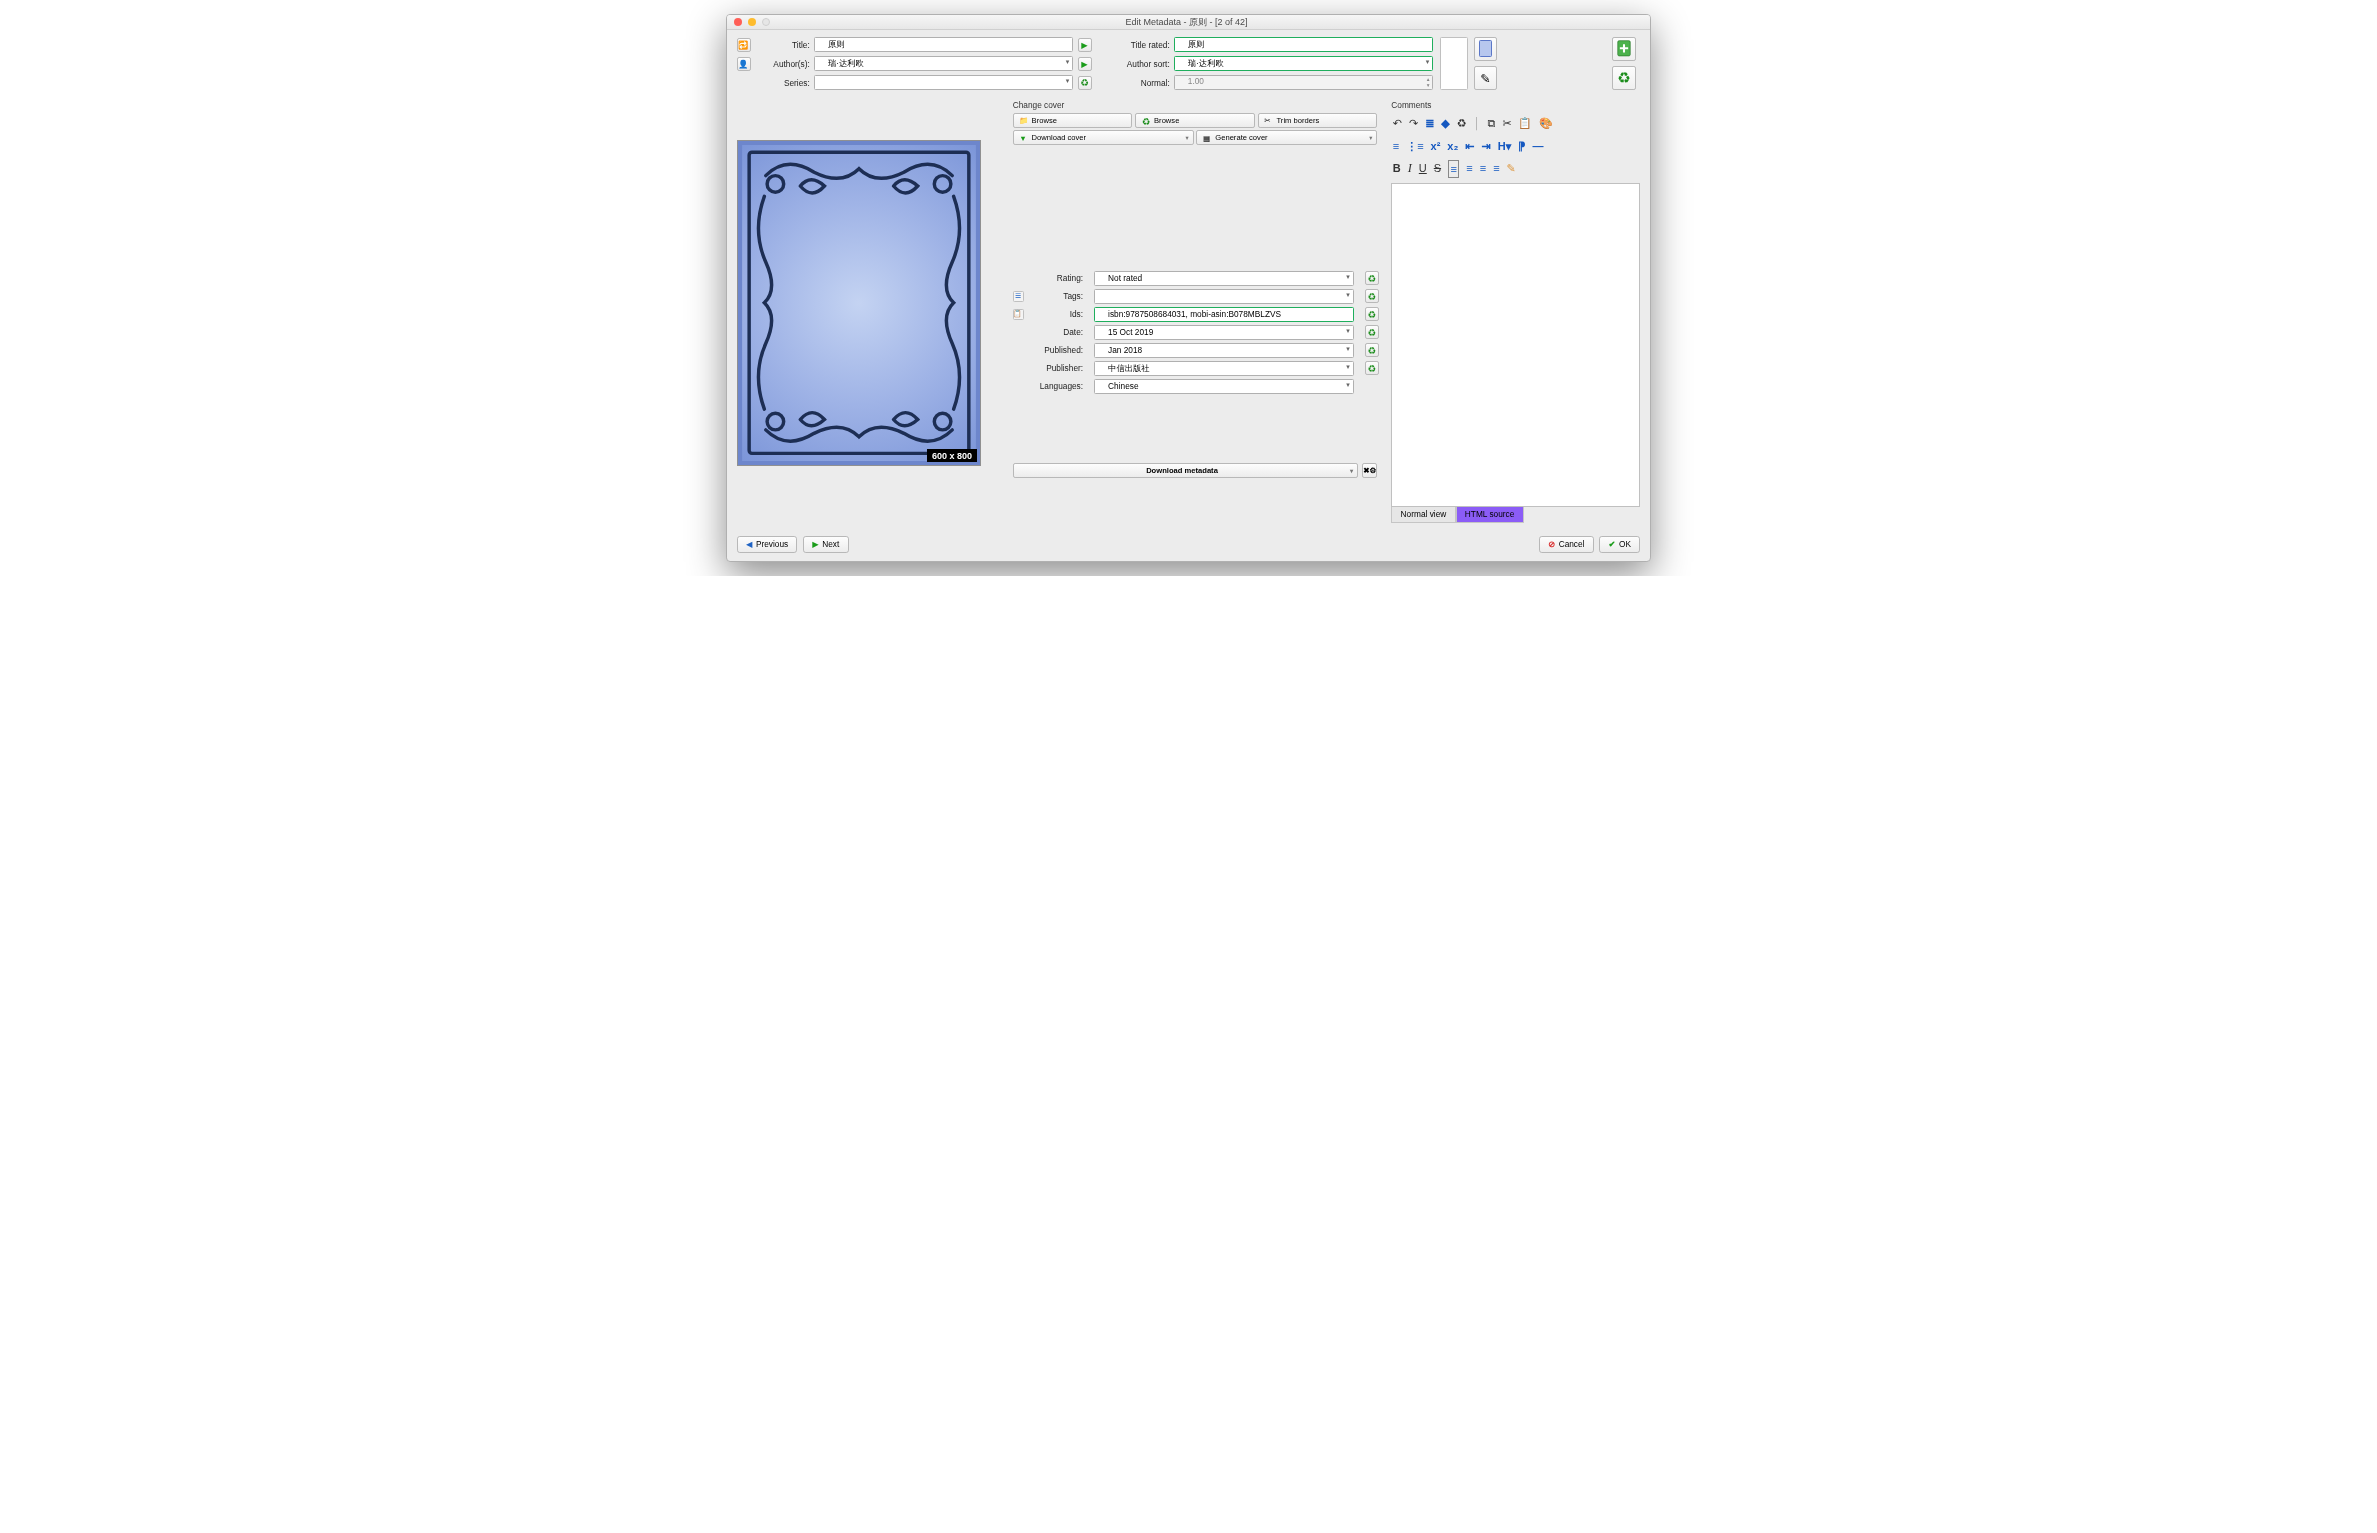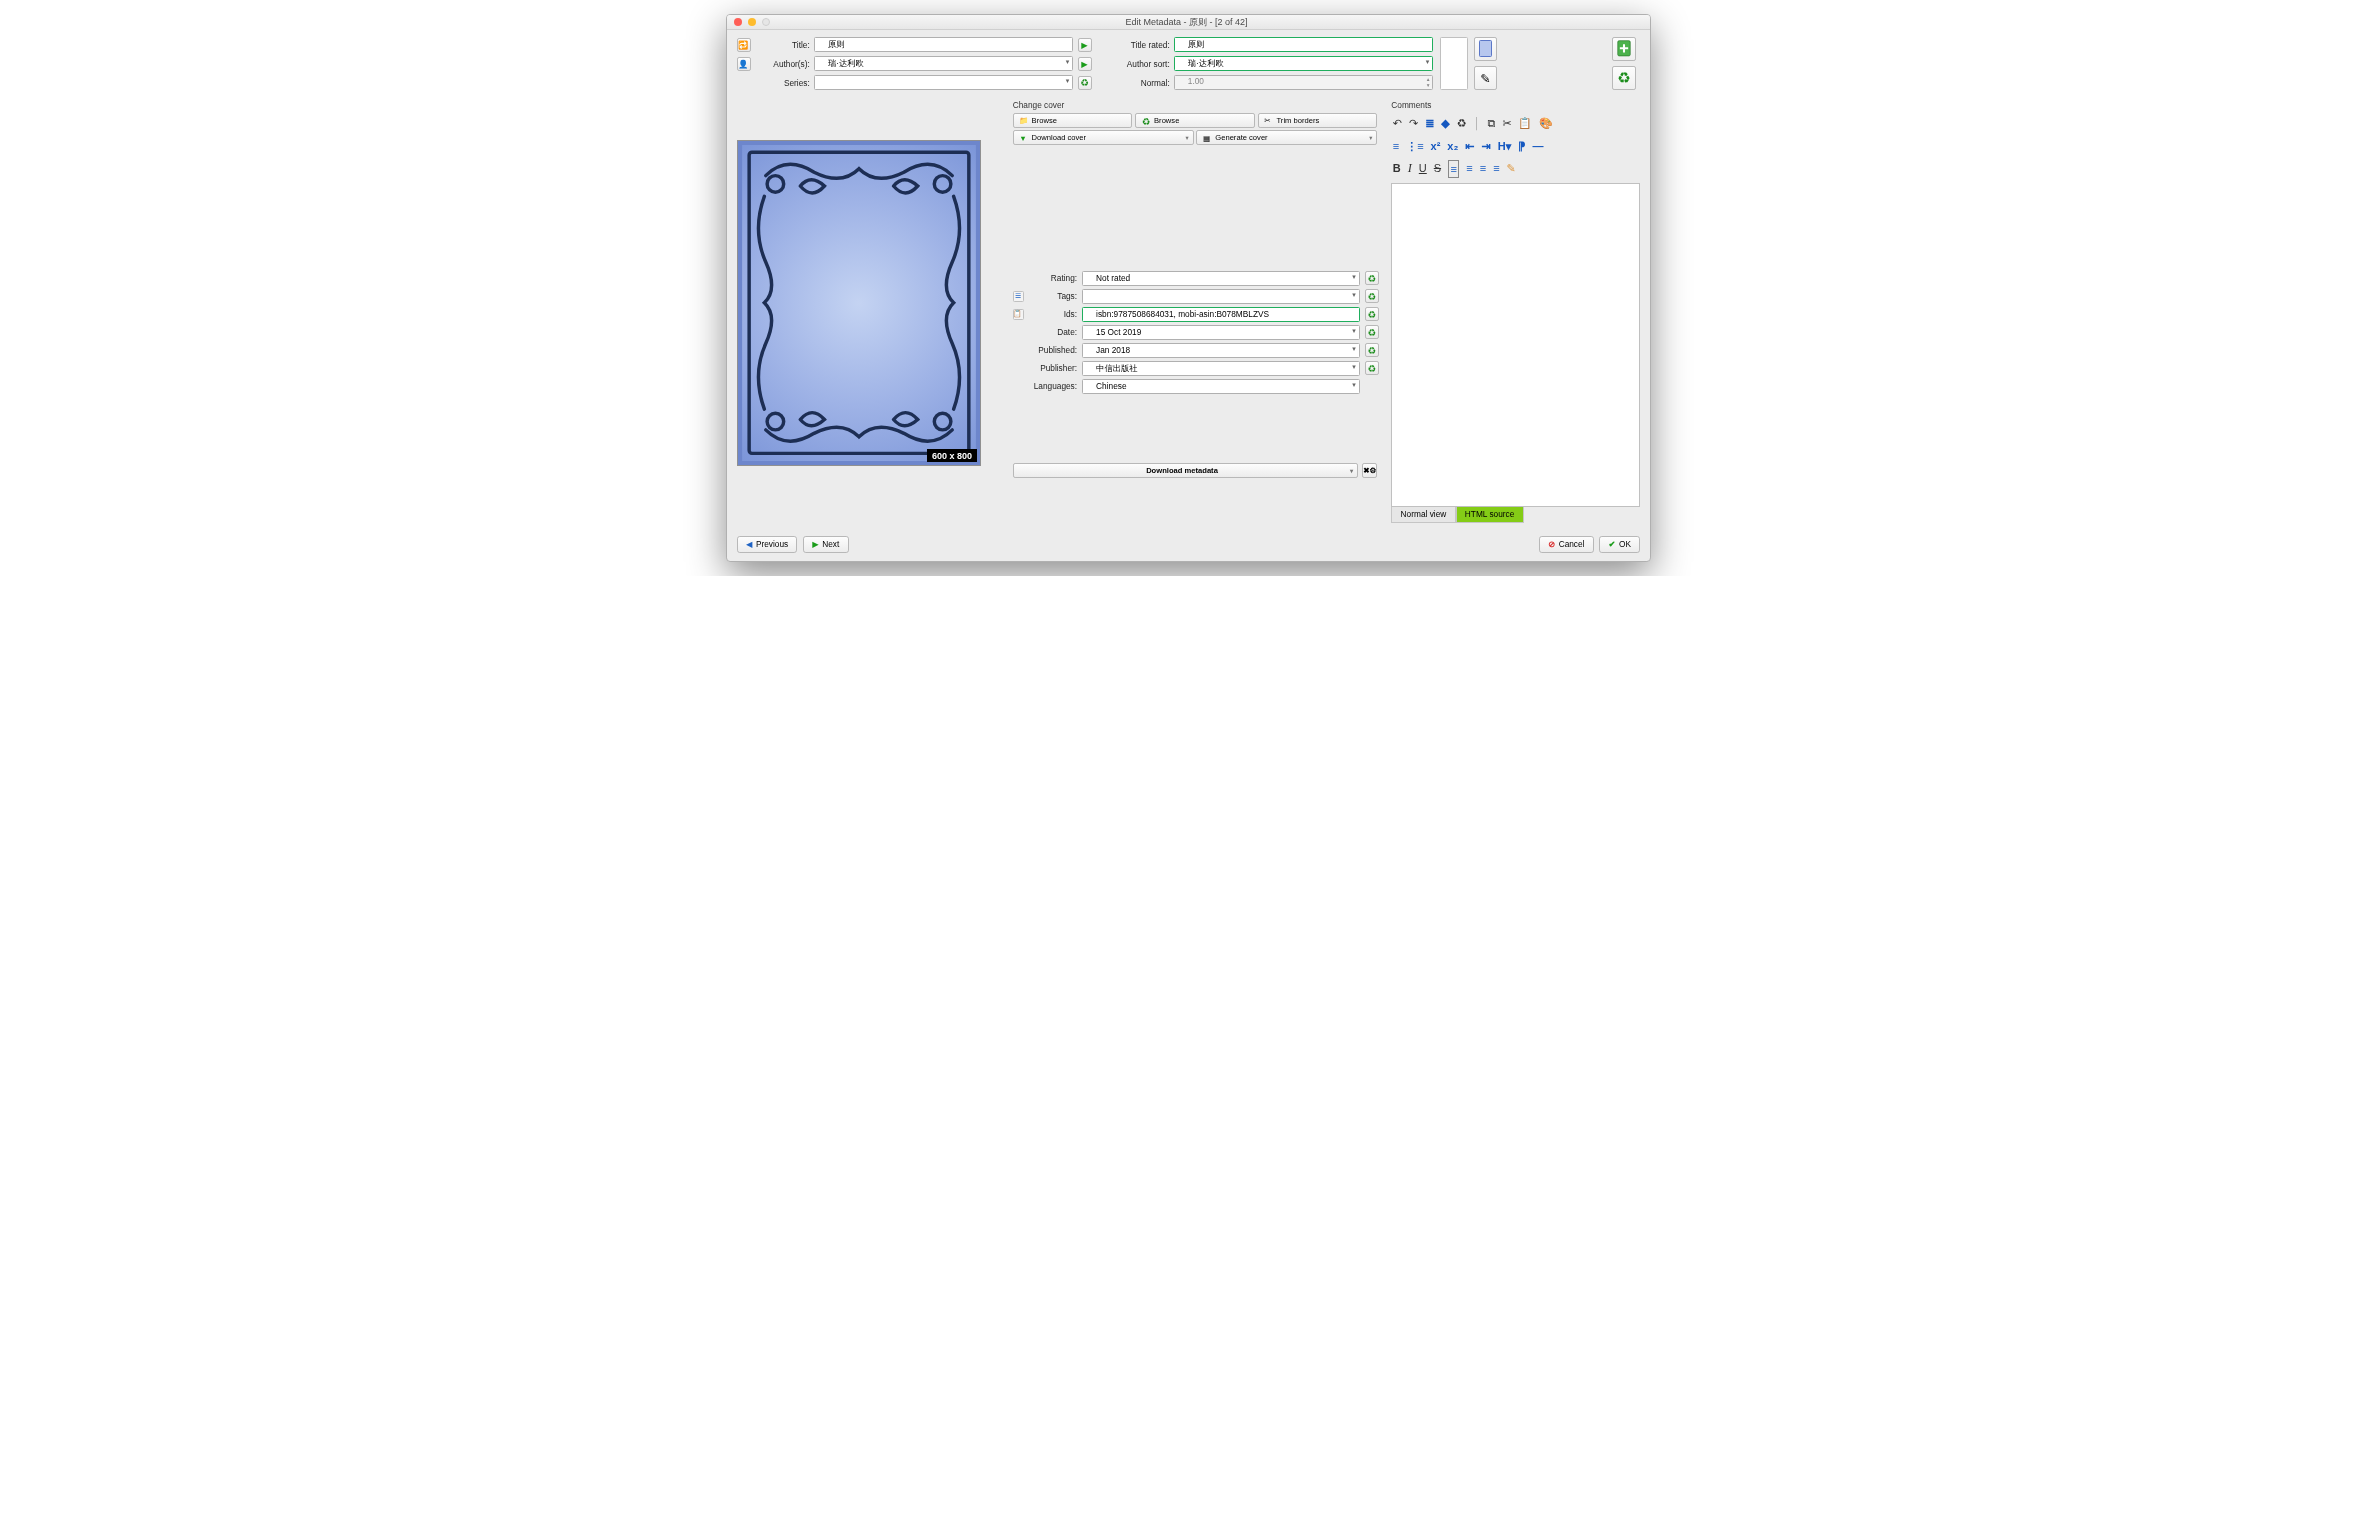--- a/index.html
+++ b/index.html
@@ -110,21 +110,21 @@
 }
 .btn .ico{ width:8.3px; height:8.3px; display:inline-block;}
 .btnrow.two .btn{ flex:1; }
 .combo-btn{ position:relative; padding-right:12.4px;}
 .combo-btn::after{content:"▾"; position:absolute; right:4.1px; color:#777; font-size:6.2px;}
 
 .meta-block{ margin-top:124px; }
 .meta-row{
   display:grid;
   grid-template-columns: 12.4px 47px 1fr 12.4px;
-  gap:5px; align-items:center; height:18px;
+  gap:11px; align-items:center; height:18px;
 }
 .meta-row .sm-icon{
   width:11px;height:11px;border:0.7px solid #c0c0c0;border-radius:1.4px;
   display:flex;align-items:center;justify-content:center;font-size:7px;
   background:#f4f4f4;
 }
 .recycle{color:#1a8c1a; font-size:9.7px;}
 
 .dl-row{ display:flex; gap:4.1px; margin-top:68px;}
 .dl-row .btn{ flex:1; justify-content:center; font-weight:bold;}
@@ -137,21 +137,21 @@
 }
 .toolbar span{ font-size:11px; color:#333; cursor:pointer; line-height:16.6px;}
 .toolbar .blue{ color:#1558c0; font-weight:bold;}
 .toolbar .sep{ color:#aaa;}
 .editor-area{
   background:#fff; border:0.7px solid #c0c0c0; height:324px; margin-top:1.4px;
 }
 .tabs{ display:flex; }
 .tab{
   padding:2.8px 8.3px; font-size:8.3px; border:0.7px solid #c5c5c5;
-  background:#84cc16; border-top:none;
+  background:#8b5cf6; border-top:none;
 }
 .tab.active{ background:#e6e6e6; }
 
 .bottombar{
   display:flex; justify-content:space-between; align-items:center;
   padding:4.1px 9.7px 8.3px 9.7px;
 }
 .navbtn, .actbtn{
   height:16.6px; border:0.7px solid #b8b8b8; border-radius:2.8px;
   background:linear-gradient(#fdfdfd,#ececec);

